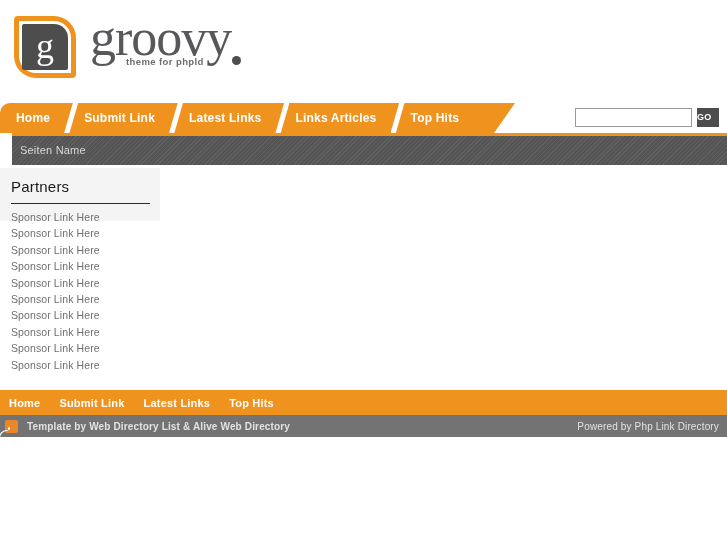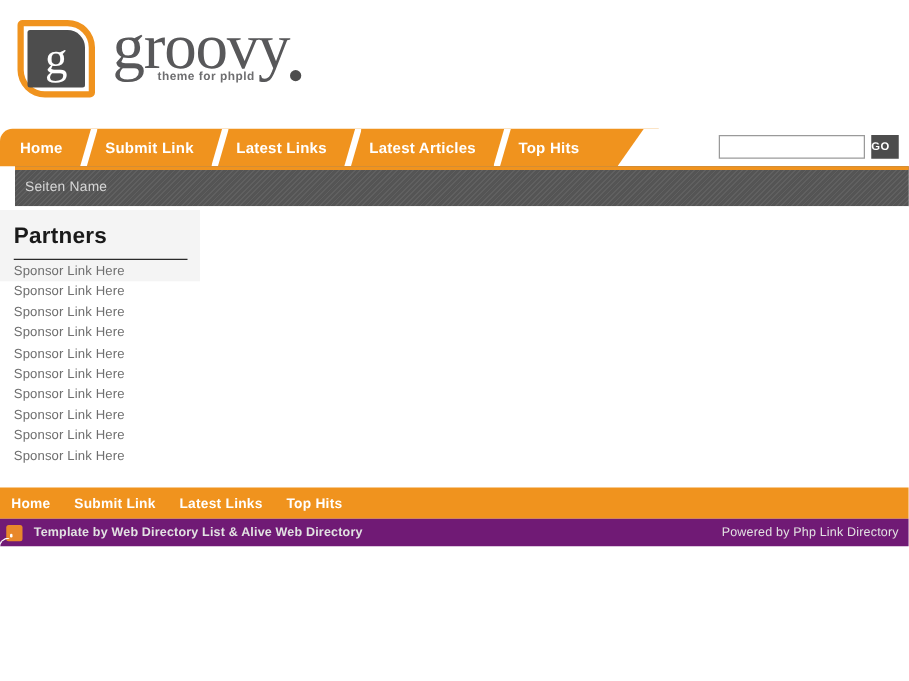--- a/index.html
+++ b/index.html
@@ -229,22 +229,22 @@
   }
 
   .partners-panel {
     position: absolute;
     left: 0; top: 3px;
     width: 160px;
     background: #f4f4f4;
     padding: 10px 10px 10px 11px;
   }
   .partners-title {
-    font-size: 18px;
-    font-weight: bold;
+    font-size: 15px;
+    font-weight: normal;
     color: #1a1a1a;
     letter-spacing: 0.2px;
     padding-bottom: 8px;
   }
   .partners-rule {
     height: 1px;
     background: #2a2a2a;
     width: 100%;
   }
   .partners-spacer { height: 7px; }
@@ -287,21 +287,21 @@
     padding: 0 10px 0 0;
   }
   .footernav-item:first-child { margin-left: 9px; }
 
   
   .footerbar {
     position: absolute;
     left: 0; top: 415px;
     width: 727px;
     height: 22px;
-    background: #701a75;
+    background: #737373;
     display: flex;
     align-items: center;
   }
   .rss-icon {
     width: 13px;
     height: 13px;
     margin-left: 5px;
     background: #E8882A;
     border-radius: 2px;
     position: relative;
@@ -365,21 +365,21 @@
       </div>
     </div>
   </div>
 
   <div class="mainnav">
     <div class="nav-shape"></div>
     <ul class="nav-list">
       <li class="nav-item">Home</li>
       <li class="nav-item">Submit Link</li>
       <li class="nav-item">Latest Links</li>
-      <li class="nav-item">Latest Articles</li>
+      <li class="nav-item">Links Articles</li>
       <li class="nav-item">Top Hits</li>
     </ul>
 
     <div class="search-box">
       <input class="search-input" type="text" placeholder="" style="">
       <button class="search-go">GO</button>
     </div>
   </div>
 
   <div class="titlebar">

